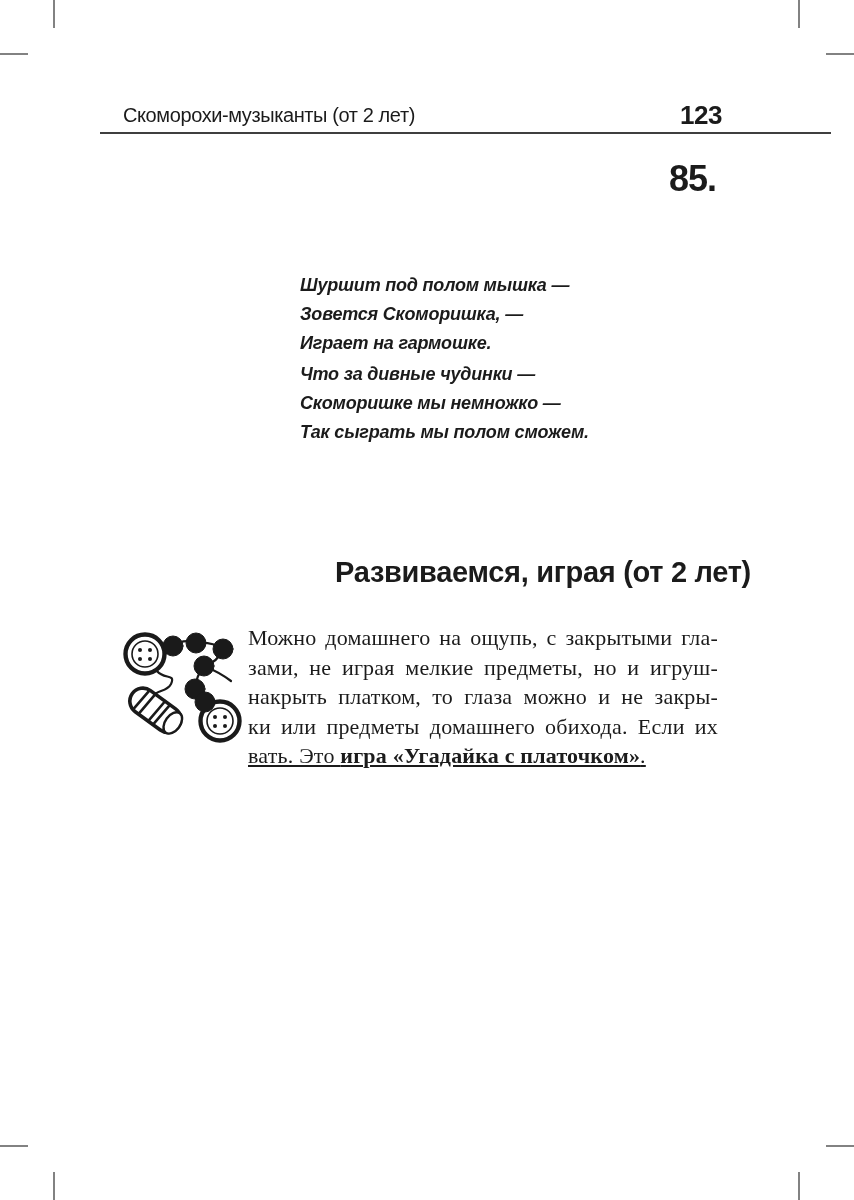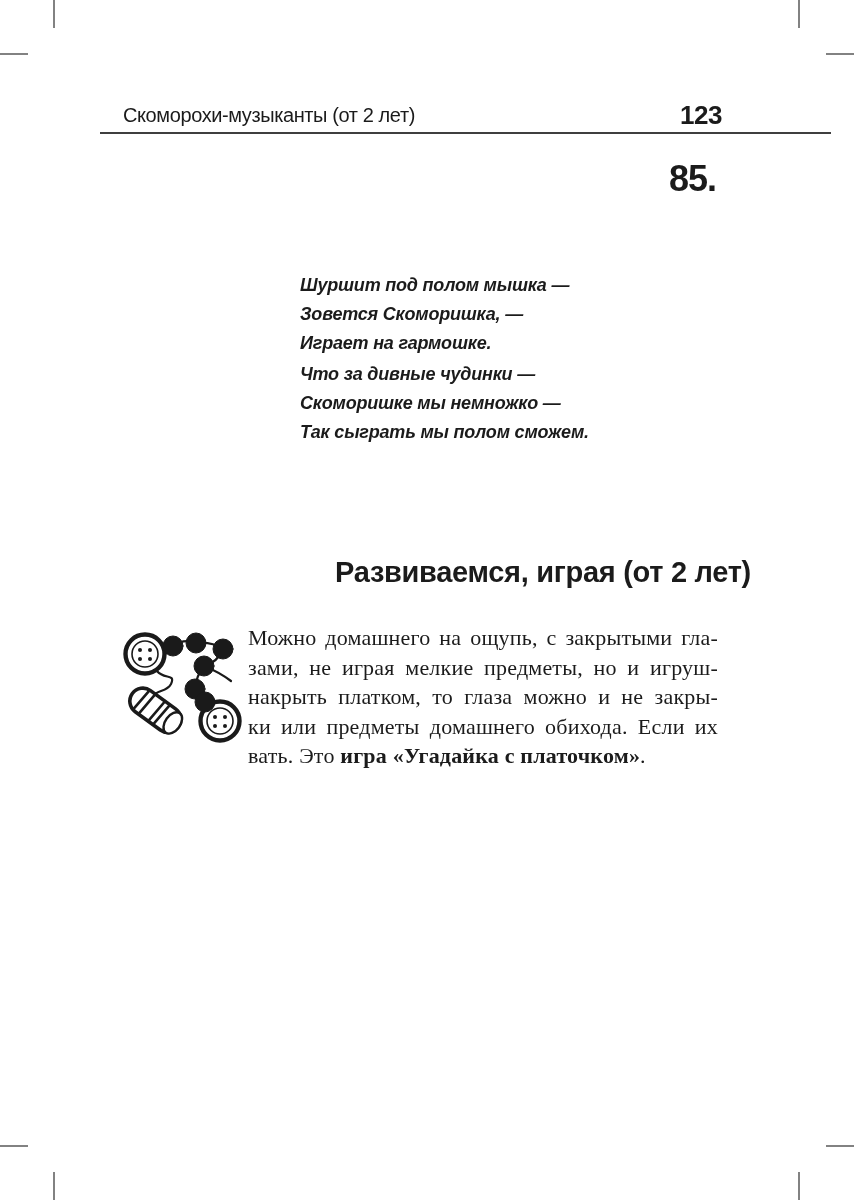--- a/index.html
+++ b/index.html
@@ -43,21 +43,21 @@
     text-align:center; font-size:29px; font-weight:bold;
     letter-spacing:-0.3px; white-space:nowrap;margin-left:28px;
   }
   
   .paragraph {
     position:absolute; left:248px; top:623px; width:470px;
     font-family:"Liberation Serif",serif; font-size:22px;
     line-height:29.5px; letter-spacing:0.2px;
   }
   .pline { text-align:justify; text-align-last:justify; }
-  .pline.last { text-align-last:left; }
+  .pline.last { text-align-last:left;text-decoration:underline; }
   .pline b { font-weight:bold; }
   
   .illustration { position:absolute; left:101px; top:614px; }
 </style>
 </head>
 <body>
 
 <div class="page">
 
   <div class="crop v" style="left:53px; top:0;"></div>

